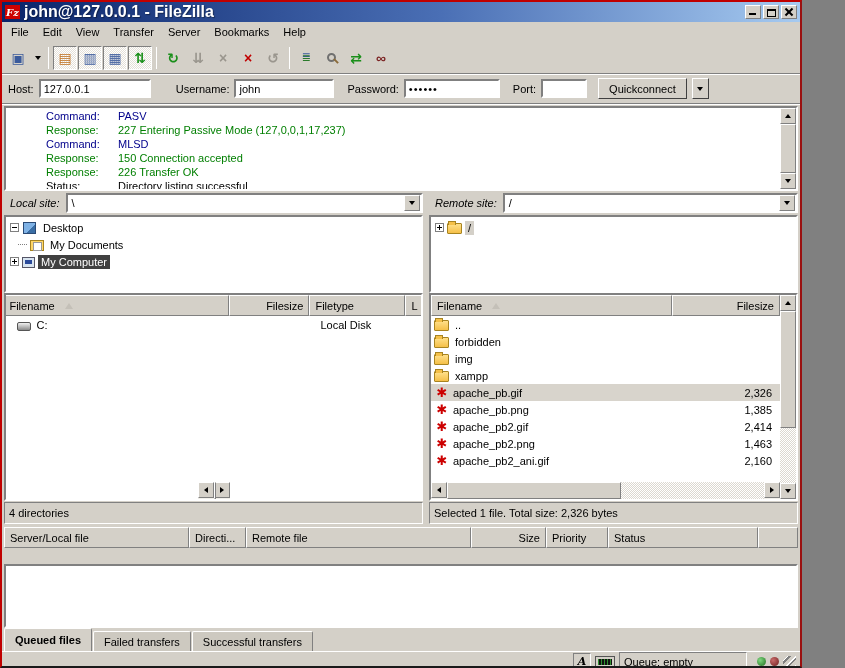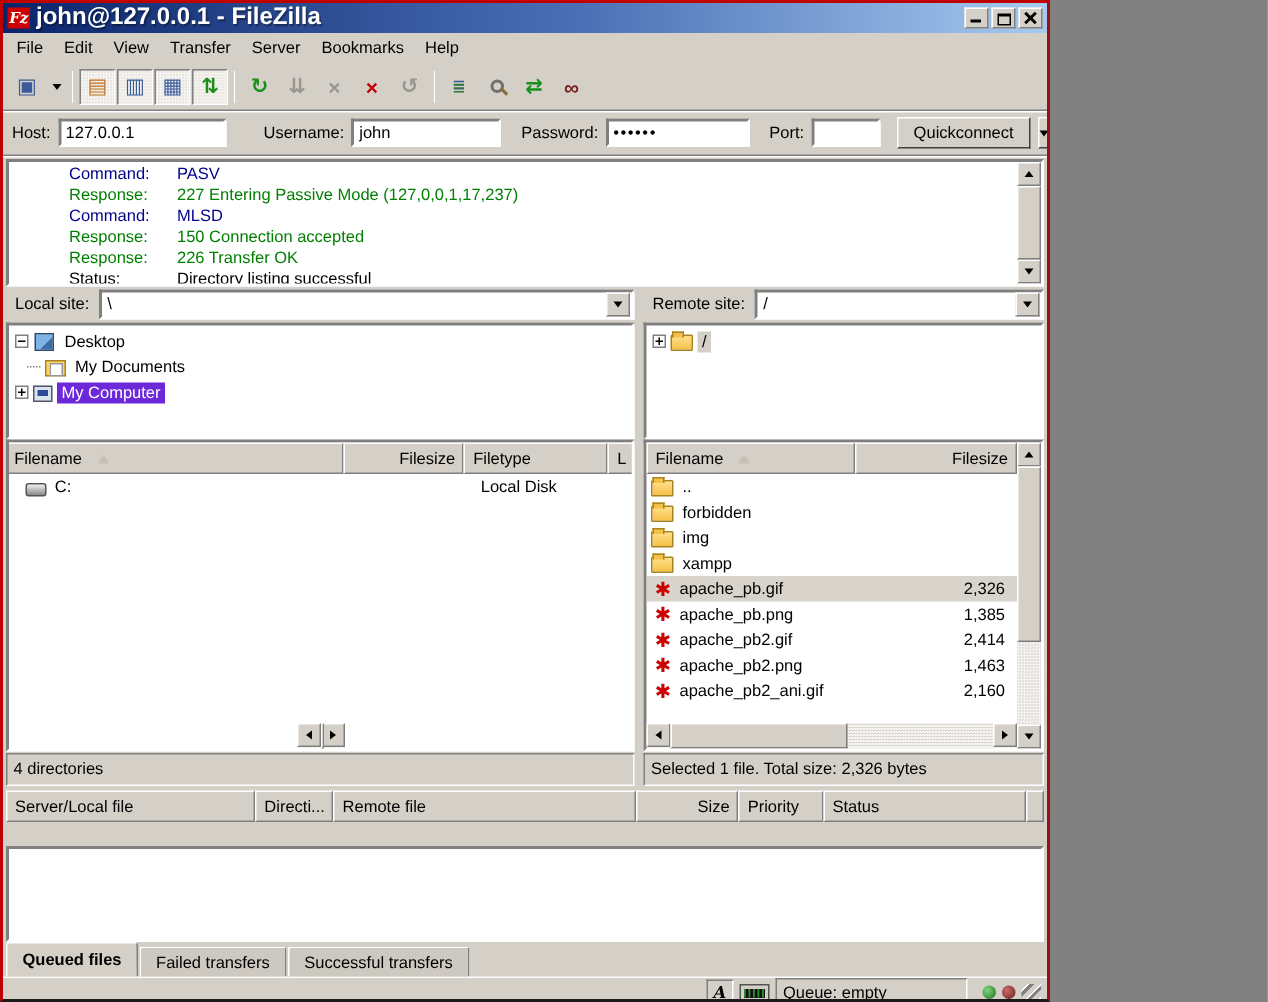--- a/index.html
+++ b/index.html
@@ -1,18 +1,18 @@
 <!DOCTYPE html>
 <html><head>
 <meta charset="utf-8">
 <style>
   * { box-sizing: border-box; margin: 0; padding: 0; }
   html,body { background:#808080; }
   body { font-family:"Liberation Sans","DejaVu Sans",sans-serif; font-size:11px; color:#000; }
-  #win { width:700px; height:668px; position:relative; background:#d4d0c8;
+  #win { width:802px; height:668px; position:relative; background:#d4d0c8;
          border-top:2px solid #c00000; border-left:2px solid #c00000;
          border-right:2px solid #9a1010; border-bottom:2px solid #1a1a1a;
          display:flex; flex-direction:column; overflow:hidden; }
   .r { border:1px solid; border-color:#fff #404040 #404040 #fff; }
   .r2 { border:1px solid; border-color:#fff #808080 #808080 #fff; }
   .s { border:1px solid; border-color:#808080 #fff #fff #808080; }
   .s2 { border:2px solid; border-color:#808080 #fff #fff #808080; }
 
   
   .titlebar { height:20px; background:linear-gradient(to right,#0a246a,#4a6fb5 55%,#a6caf0);
@@ -95,37 +95,37 @@
   .hsb-track { flex:1; position:relative;
               background:conic-gradient(#fff 0 25%, #dcd8d0 0 50%, #fff 0 75%, #dcd8d0 0);
               background-size:2px 2px; }
   .hsb-thumb { position:absolute; top:0; bottom:0; background:#d4d0c8; }
 
   
   .sites-row { height:22px; display:flex; align-items:center; margin:1px 2px; flex:0 0 auto; }
   .pane-l { width:419px; flex:0 0 auto; display:flex; align-items:center; }
   .pane-splitter { width:6px; flex:0 0 auto; align-self:stretch; }
   .pane-r { flex:1; display:flex; align-items:center; }
-  .site-label { padding:3px 6px; white-space:nowrap; }
+  .site-label { padding:3px 6px; white-space:nowrap;font-style:italic; }
   .combo { flex:1; height:20px; background:#fff; display:flex; align-items:center; }
   .combo-text { flex:1; padding:0 4px; }
   .combo-btn { width:16px; height:16px; background:#d4d0c8; margin:1px; display:flex;
                align-items:center; justify-content:center; }
 
   .trees-row { height:78px; display:flex; margin:0 2px; flex:0 0 auto; }
   .treebox { background:#fff; overflow:hidden; padding:2px 0; }
   .tree-row { display:flex; align-items:center; height:17px; white-space:nowrap; }
   .expander { width:9px; height:9px; background:#fff; border:1px solid #808080; position:relative;
               margin-right:3px; flex:0 0 auto; }
   .expander::before { content:''; position:absolute; left:1px; right:1px; top:3px; height:1px; background:#000; }
   .expander.plus::after { content:''; position:absolute; top:1px; bottom:1px; left:3px; width:1px; background:#000; }
   .tree-indent { width:12px; flex:0 0 auto; }
   .tree-connector { width:9px; border-top:1px dotted #808080; margin-right:3px; flex:0 0 auto; }
   .tree-label { padding:1px 3px; }
-  .tree-label.sel-active { background:#6d28d9; color:#fff; }
+  .tree-label.sel-active { background:#404040; color:#fff; }
   .tree-label.sel-inactive { background:#d4d0c8; }
 
   
   .icon { width:16px; height:14px; flex:0 0 auto; margin-right:3px; position:relative; }
   .icon-desktop { background:linear-gradient(135deg,#7fb2e5 0 60%,#3a6ea5 0); border:1px solid #2a4a75;
                   width:13px; height:12px; margin:1px 4px 0 1px; }
   .icon-mydocs { width:14px; height:11px; background:#ffd769; border:1px solid #a88420; margin-top:2px; }
   .icon-mydocs::after { content:''; position:absolute; left:2px; top:1px; width:7px; height:7px;
                   background:#fff; border:1px solid #999; }
   .icon-computer { width:13px; height:11px; background:#d8e4f0; border:1px solid #556;

